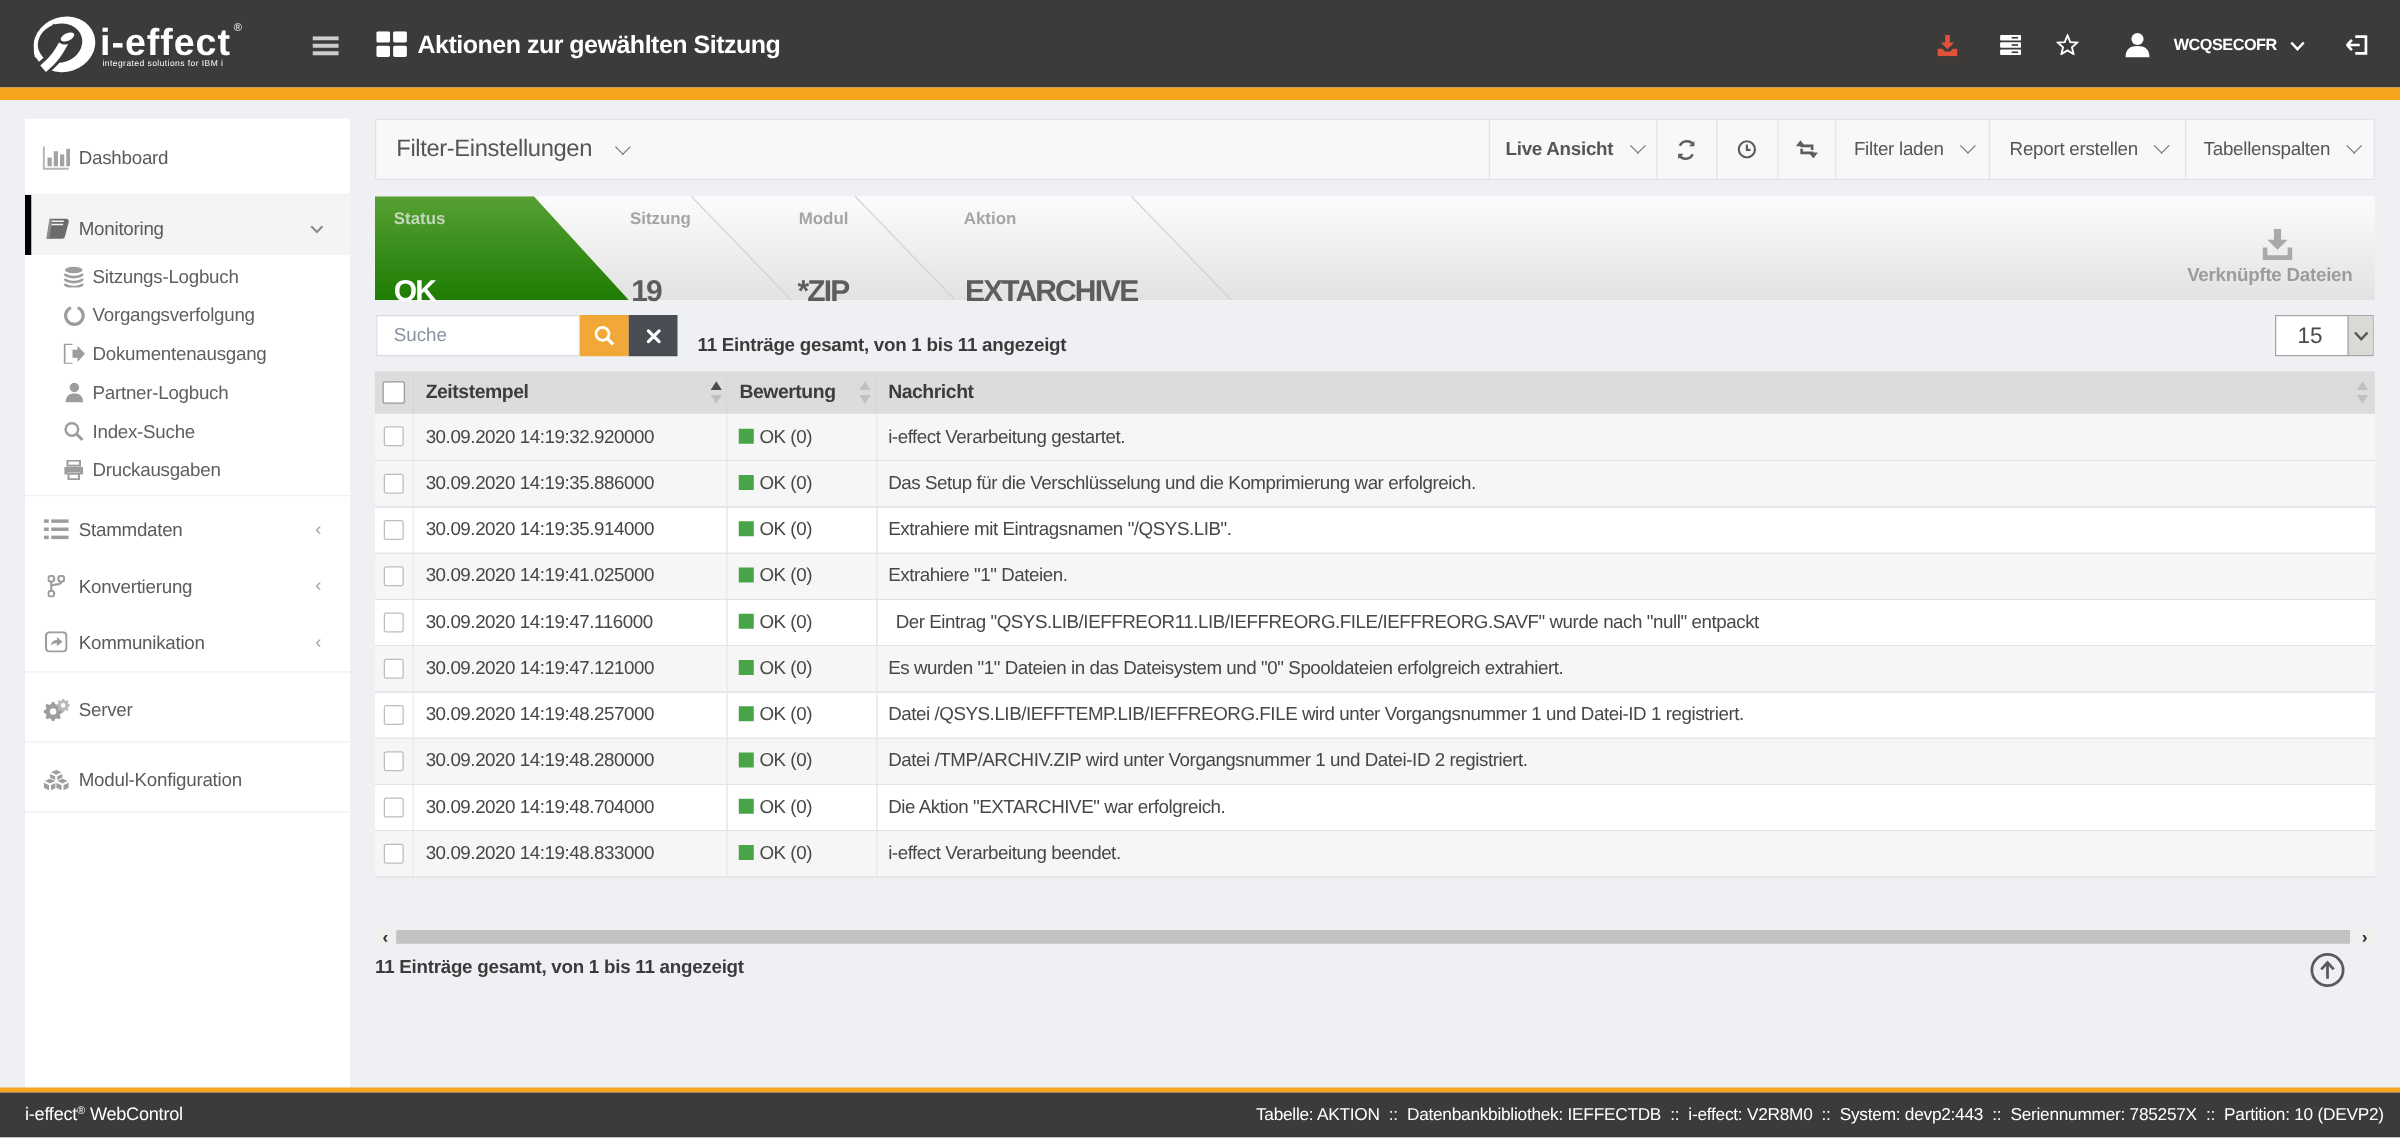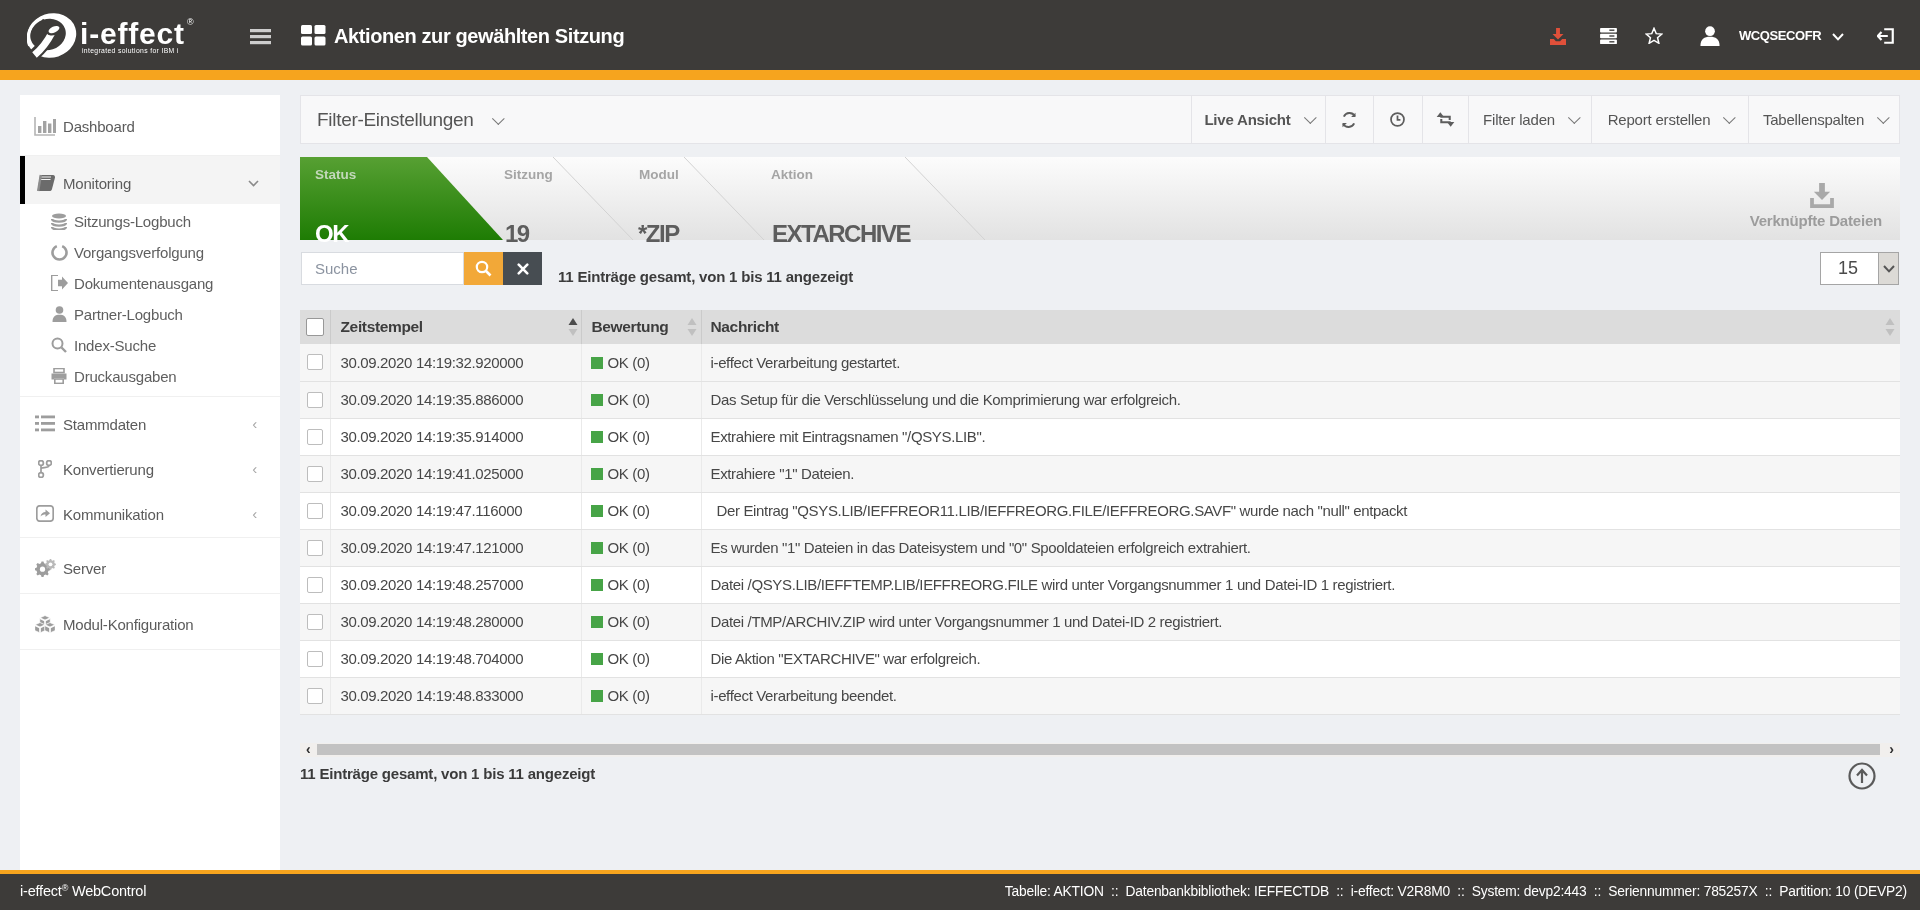--- a/index.html
+++ b/index.html
@@ -39,21 +39,21 @@
 #search-input { position:absolute; left:301px; top:252px; width:163px; height:33px; background:#fff; border:1px solid #d8dbe0; color:#8b93a0; font-size:15px; line-height:32px; padding-left:13px; }
 #btn-search { position:absolute; left:464px; top:252px; width:39px; height:33px; background:#f2a838; }
 #btn-clear { position:absolute; left:503px; top:252px; width:39px; height:33px; background:#474d52; }
 .entries { position:absolute; font-size:15px; font-weight:bold; color:#3b3b3b; letter-spacing:-0.2px; }
 
 
 #pagesel { position:absolute; left:1820px; top:252px; width:79px; height:33px; background:#fff; border:1px solid #a5a5a5; }
 #pagesel .arr { position:absolute; right:0; top:0; width:20px; height:31px; background:#dcdad6; border-left:1px solid #a5a5a5; }
 
 
-#tbl { position:absolute; left:300px; top:297px; width:1600px; border-collapse:collapse; table-layout:fixed; font-size:15px; letter-spacing:-0.35px; color:#474747;margin-top:13px; }
+#tbl { position:absolute; left:300px; top:297px; width:1600px; border-collapse:collapse; table-layout:fixed; font-size:15px; letter-spacing:-0.35px; color:#474747; }
 #tbl th { height:34px; background:#dcdcdc; font-size:15.5px; color:#3d3d3d; text-align:left; font-weight:bold; border-right:1px solid #cbcbcb; position:relative; }
 #tbl td { height:37px; border-bottom:1px solid #e2e2e2; border-right:1px solid #eaeaea; position:relative; }
 #tbl tr.odd td { background:#f6f6f6; }
 #tbl tr.even td { background:#fff; }
 #tbl td:last-child, #tbl th:last-child { border-right:none; }
 .cb { display:block; background:#fff; border:1px solid #bdbdbd; border-radius:2px; width:16px; height:16px; margin-left:7px; }
 .cb.hd { width:18px; height:18px; border-color:#989898; margin-left:6px; }
 .gsq { display:inline-block; width:12px; height:12px; background:#47a447; vertical-align:-1px; margin-right:5px; }
 .sort { position:absolute; top:7px; width:10px; height:20px; }
 

